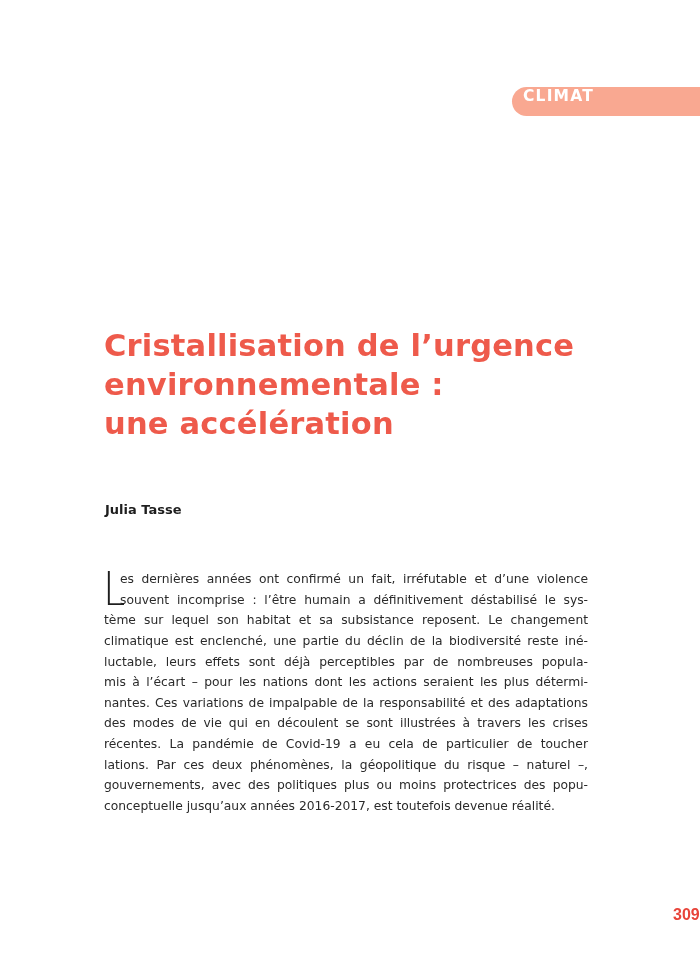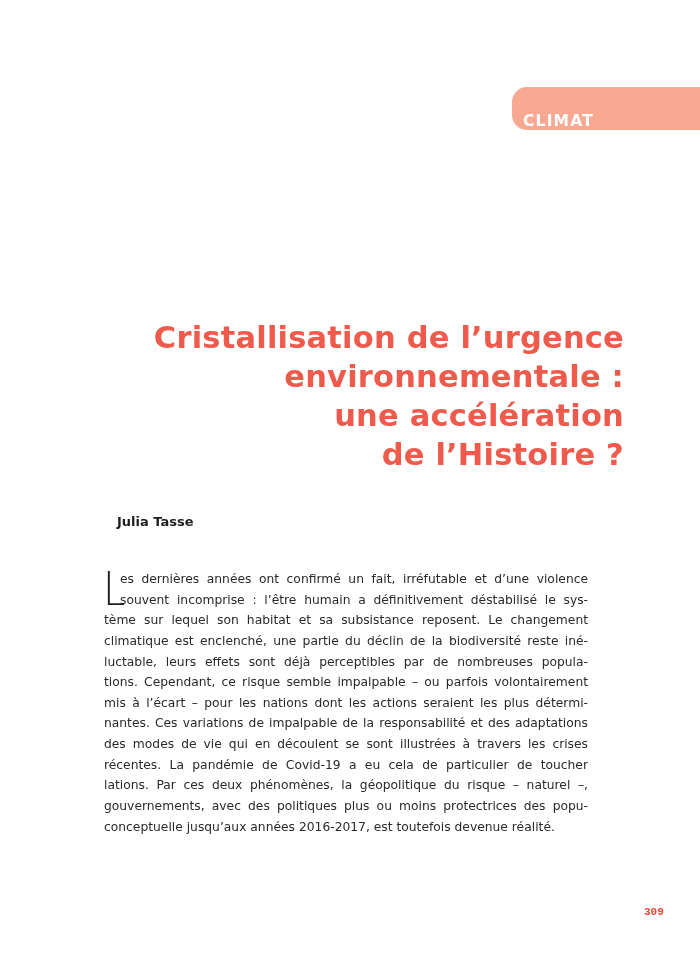--- a/index.html
+++ b/index.html
@@ -12,55 +12,54 @@
       height: 967px;
       position: relative;
       overflow: hidden;
       font-family: "DejaVu Sans", sans-serif;
     }
     .section-banner {
       position: absolute;
       left: 512px;
       top: 87px;
       width: 188px;
-      height: 43px;
+      height: 29px;
       background: #f9a891;
       border-radius: 15px 0 0 15px;
       box-sizing: border-box;
       padding-left: 11px;
       display: flex;
-      align-items: flex-end;
+      align-items: flex-start;
     }
     .section-banner span {
       color: #ffffff;
       font-family: "DejaVu Sans", sans-serif;
       font-weight: bold;
       font-size: 15.5px;
       letter-spacing: 1.2px;
     }
     .title {
       position: absolute;
       left: 104px;
-      top: 318px;
+      top: 326px;
       width: 520px;
       margin: 0;
       color: #ee5a4b;
       font-family: "DejaVu Sans", sans-serif;
       font-weight: bold;
       font-size: 30.5px;
       line-height: 39px;
       letter-spacing: 0.2px;
-      text-align: right;
     }
     .title span { display: block; white-space: nowrap; }
     .author {
       position: absolute;
       left: 104px;
       top: 500px;
-      margin: 13px;
+      margin: 1px;
       color: #1e1e1e;
       font-family: "DejaVu Sans", sans-serif;
       font-weight: bold;
       font-size: 13px;
       line-height: 18px;
     }
     .body-text {
       position: absolute;
       left: 104px;
       top: 569px;
@@ -91,52 +90,50 @@
       font-family: "DejaVu Sans", sans-serif;
       font-weight: 200;
       font-size: 47px;
       line-height: 47px;
       color: #1e1e1e;
       transform: scaleX(0.85);
       transform-origin: left top;
     }
     .page-number {
       position: absolute;
-      left: 644px;
+      left: 673px;
       top: 906px;
       color: #e8443a;
-      font-family: Liberation Mono, monospace;
+      font-family: Liberation Sans, sans-serif;
       font-weight: bold;
-      font-size: 11px;
+      font-size: 16px;
     }
   </style>
 </head>
 <body>
 
 <div class="section-banner">
   <span>CLIMAT</span>
 </div>
 
 <h1 class="title">
   <span>Cristallisation de l’urgence</span>
   <span>environnementale :</span>
   <span>une accélération</span>
-  <span>de l’Histoire ?</span>
 </h1>
 
 <p class="author">Julia Tasse</p>
 
 <div class="body-text">
   <span class="drop-cap">L</span>
   <span class="line indent">es dernières années ont confirmé un fait, irréfutable et d’une violence</span>
   <span class="line indent">souvent incomprise : l’être humain a définitivement déstabilisé le sys-</span>
   <span class="line">tème sur lequel son habitat et sa subsistance reposent. Le changement</span>
   <span class="line">climatique est enclenché, une partie du déclin de la biodiversité reste iné-</span>
   <span class="line">luctable, leurs effets sont déjà perceptibles par de nombreuses popula-</span>
-  <span class="line">tions. Cependant, ce risque semble impalpable – ou parfois volontairement</span>
   <span class="line">mis à l’écart – pour les nations dont les actions seraient les plus détermi-</span>
   <span class="line">nantes. Ces variations de impalpable de la responsabilité et des adaptations</span>
   <span class="line">des modes de vie qui en découlent se sont illustrées à travers les crises</span>
   <span class="line">récentes. La pandémie de Covid-19 a eu cela de particulier de toucher</span>
   <span class="line">lations. Par ces deux phénomènes, la géopolitique du risque – naturel –,</span>
   <span class="line">gouvernements, avec des politiques plus ou moins protectrices des popu-</span>
   <span class="line last">conceptuelle jusqu’aux années 2016-2017, est toutefois devenue réalité.</span>
 </div>
 
 <div class="page-number">309</div>

